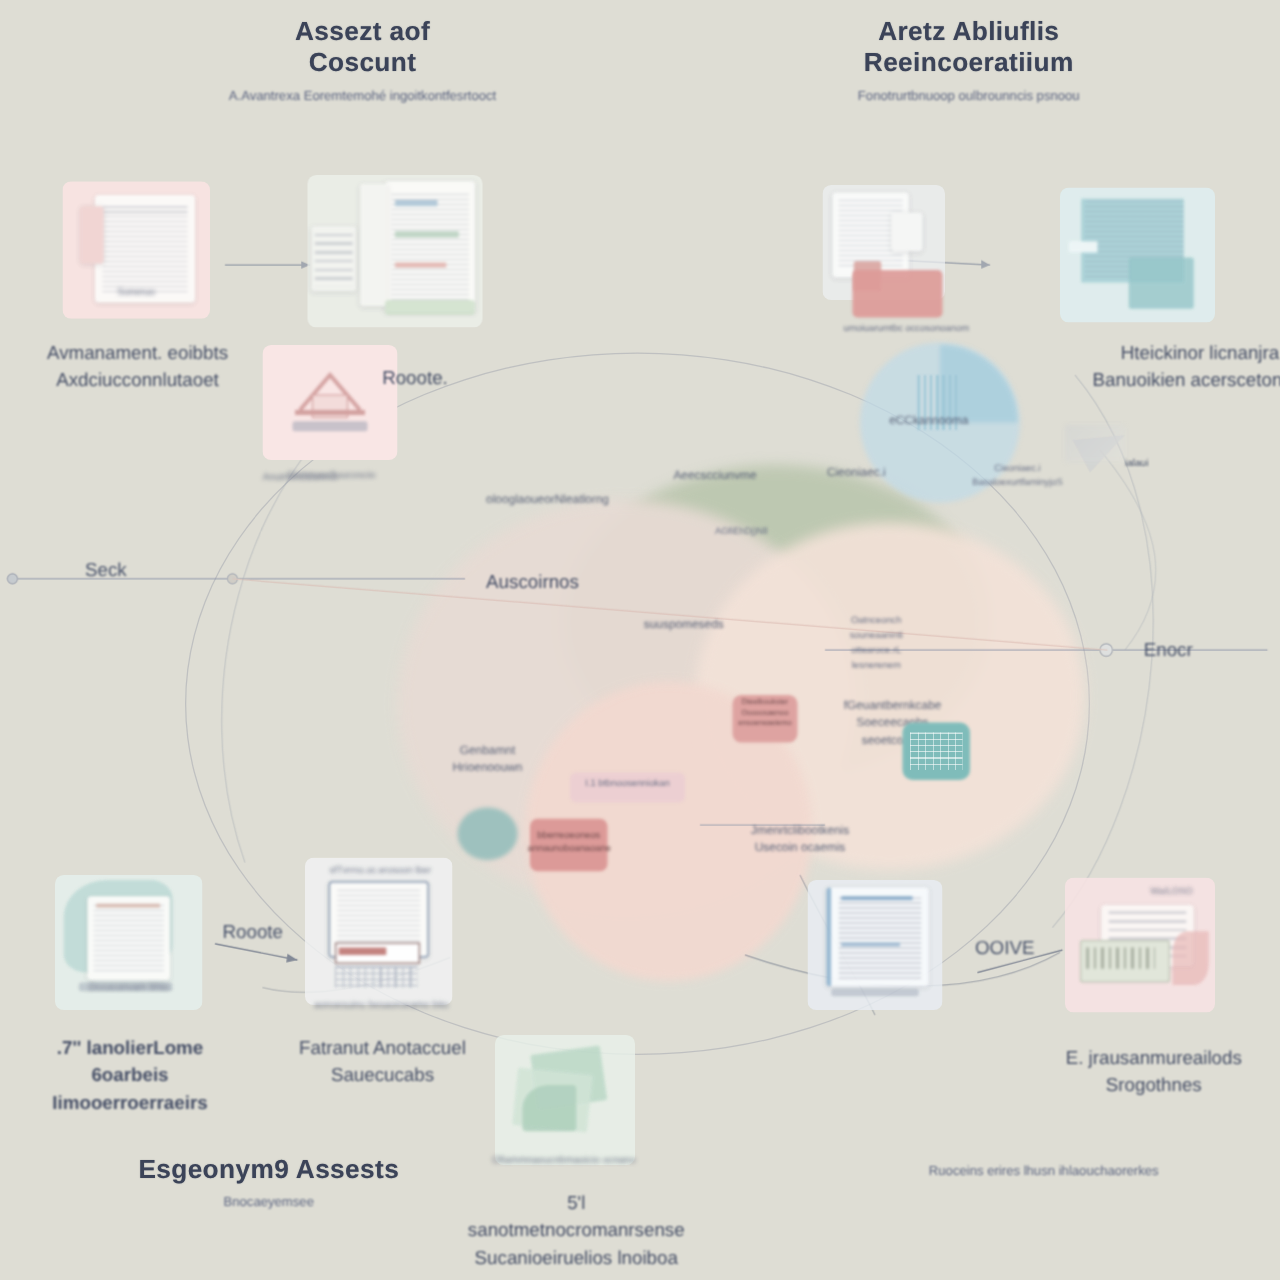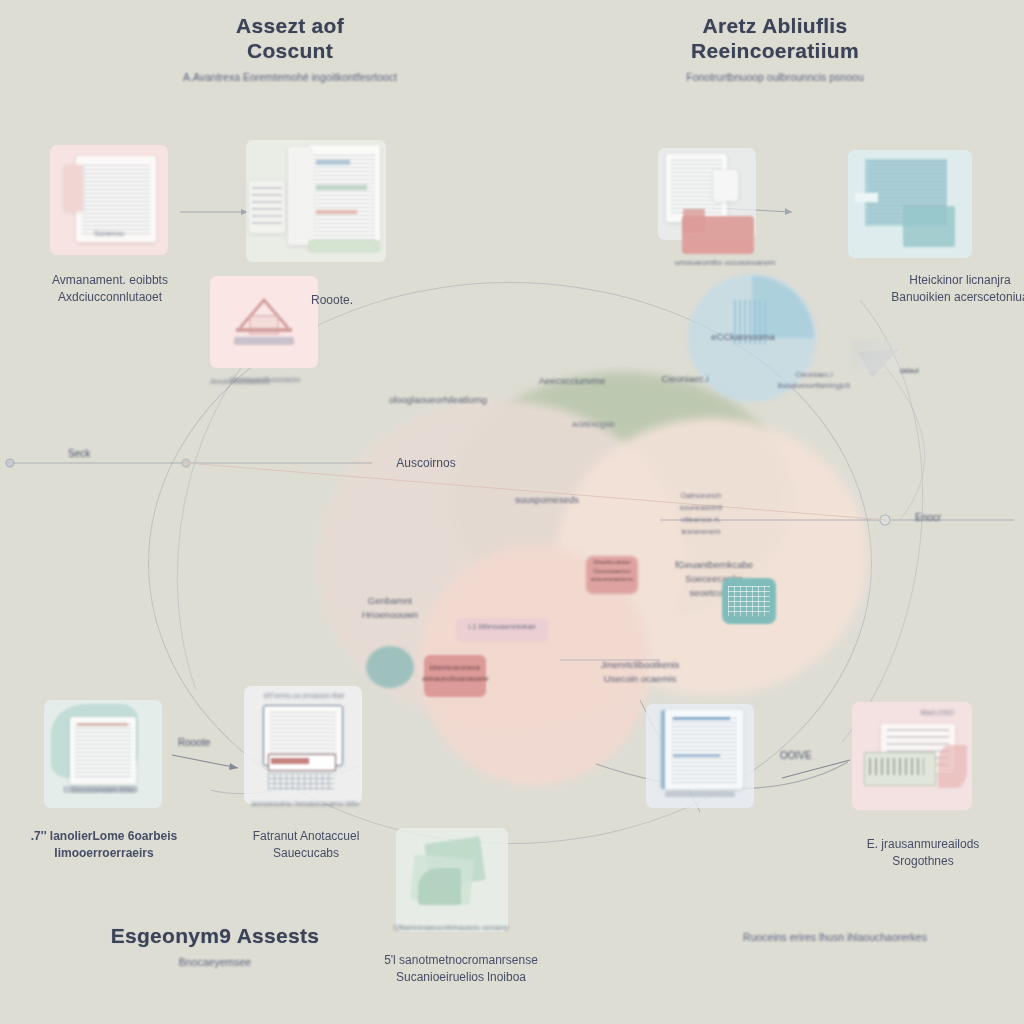--- a/index.html
+++ b/index.html
@@ -20,21 +20,21 @@
     filter:blur(.55px);
     text-shadow:0 0 1px rgba(60,68,90,.45);
   }
   .hdr .s{
     font-size:10.5px;line-height:1.2;margin-top:7px;
     color:#5b6480;filter:blur(.85px);
   }
 
   
   .lbl{
-    position:absolute;text-align:center;font-size:12px;line-height:1.45;
+    position:absolute;text-align:center;font-size:15px;line-height:1.45;
     color:#454e66;filter:blur(.75px);
   }
   .lbl.sm{font-size:9.5px;color:#5a6278;filter:blur(1.1px);}
   .lbl.tiny{font-size:7.5px;color:#6a7187;filter:blur(1.3px);}
   .lbl.cap{font-size:8px;color:#6f7689;filter:blur(1.5px);}
 
   
   .card{position:absolute;border-radius:7px;overflow:hidden;}
   .card .tint{position:absolute;inset:0;}
   .card .art{position:absolute;inset:0;filter:blur(1.2px);opacity:.92;}
@@ -51,21 +51,21 @@
   .lines.wide{background:repeating-linear-gradient(to bottom,
       rgba(110,118,140,.30) 0px, rgba(110,118,140,.30) 2px,
       rgba(0,0,0,0) 2px, rgba(0,0,0,0) 7px);}
 
   
   .blob{position:absolute;border-radius:50%;}
 
   
   svg.wires{position:absolute;inset:0;width:1024px;height:1024px;pointer-events:none;}
 
-  .wirelbl{position:absolute;font-size:10px;color:#49536b;filter:blur(.8px);}
+  .wirelbl{position:absolute;font-size:15px;color:#49536b;filter:blur(.8px);}
 </style>
 </head>
 <body>
 
 <div id="stage">
 
   <div class="blob" style="left:148px;top:282px;width:722px;height:560px;
               border:1px solid rgba(110,120,145,.28);background:transparent;
               border-radius:50%;filter:blur(.4px);"></div>
 

